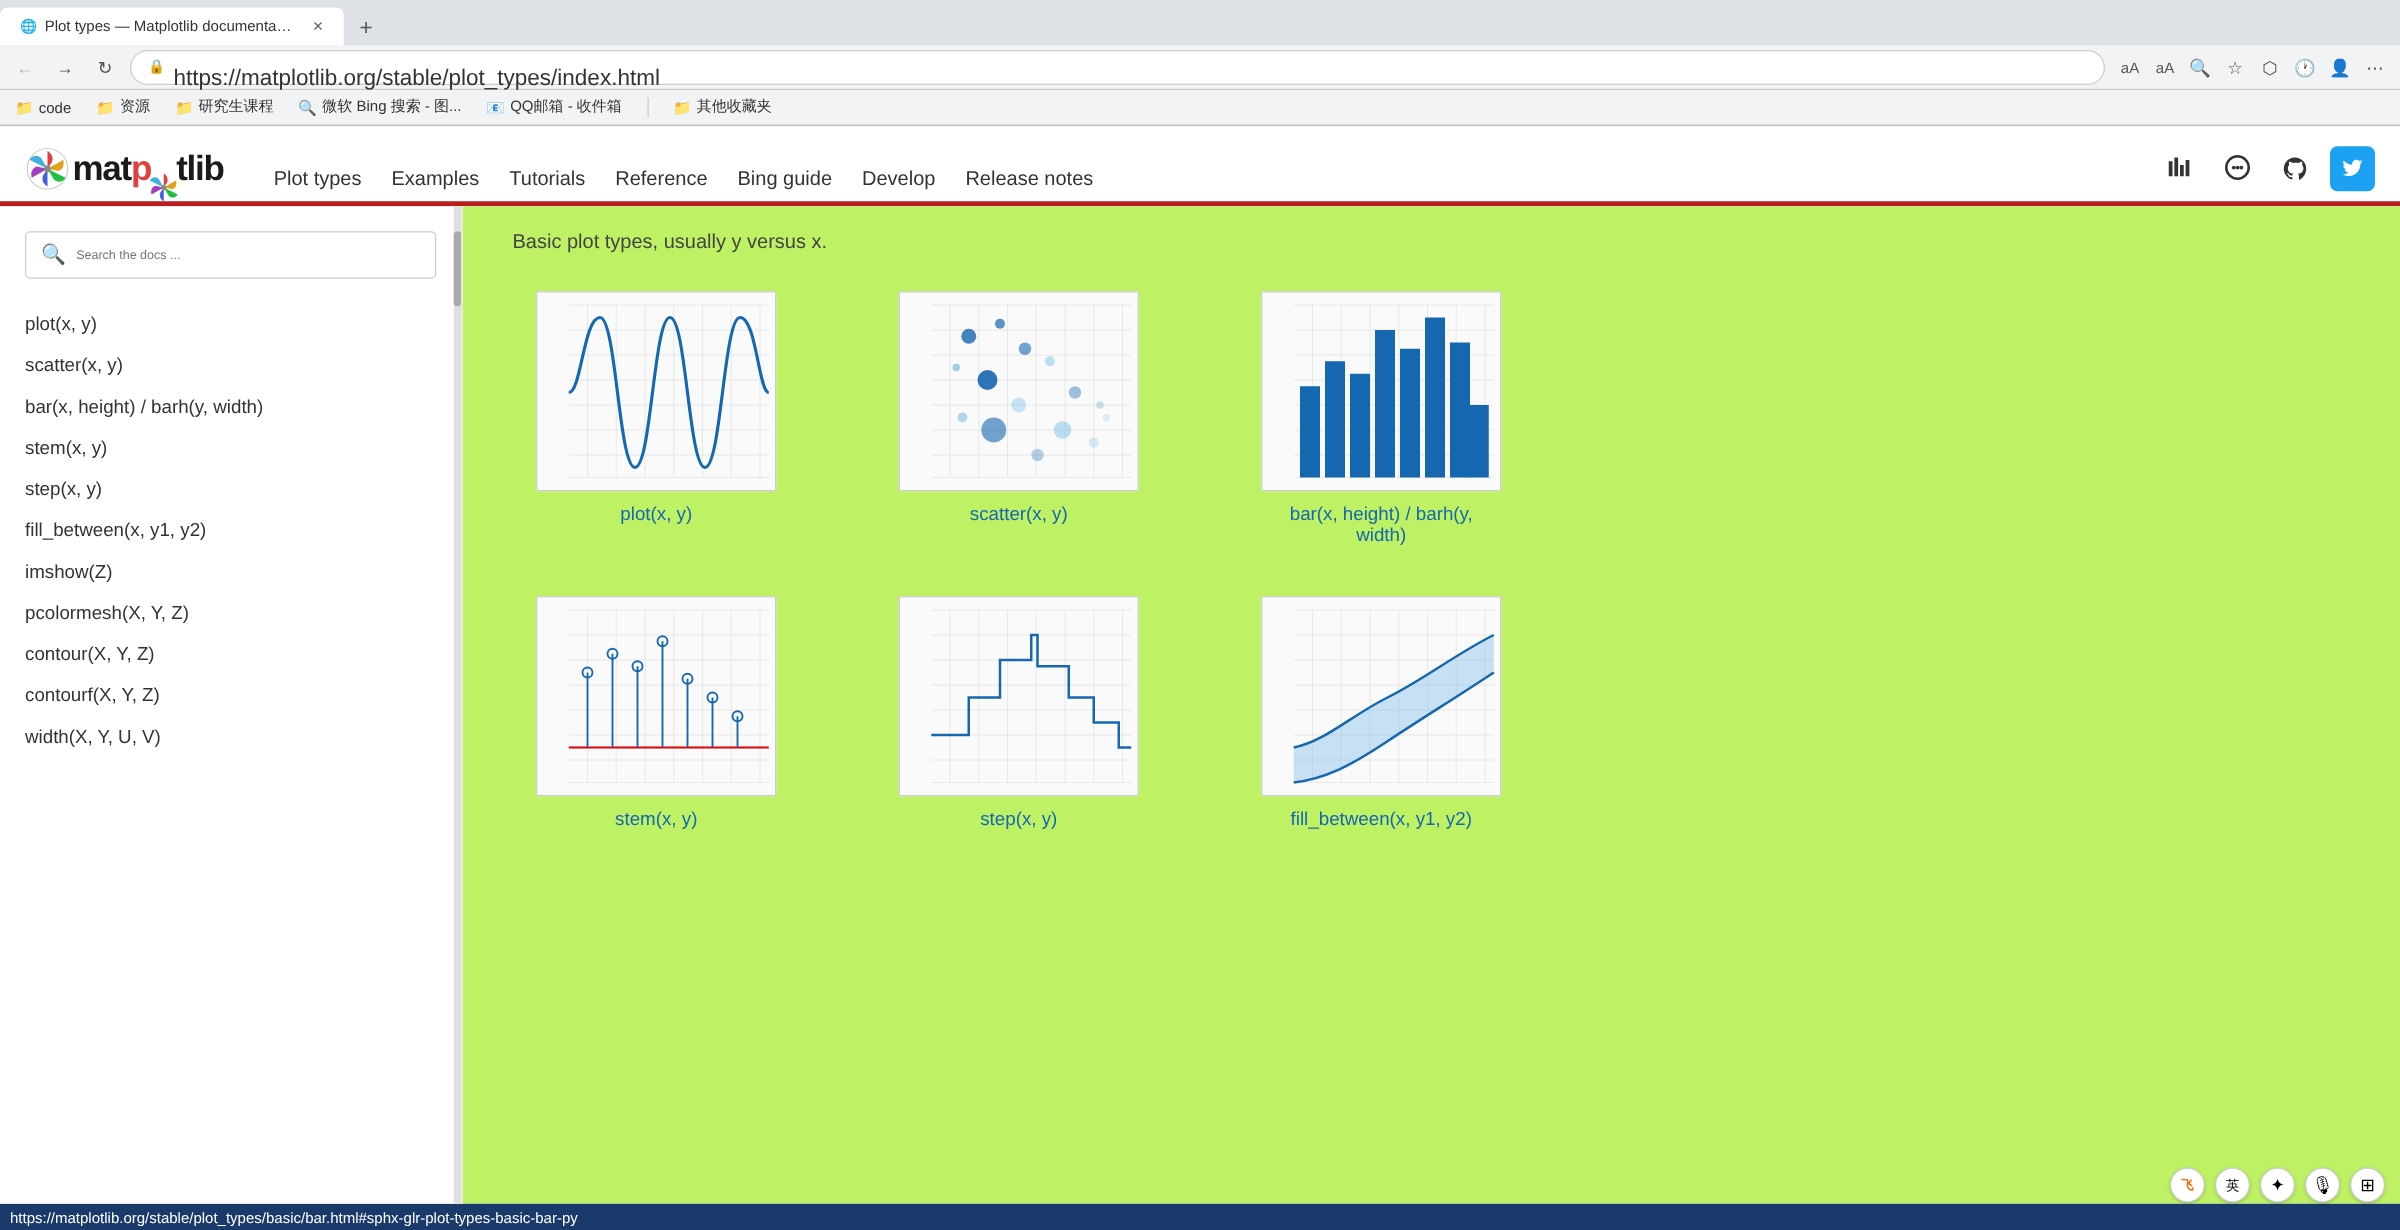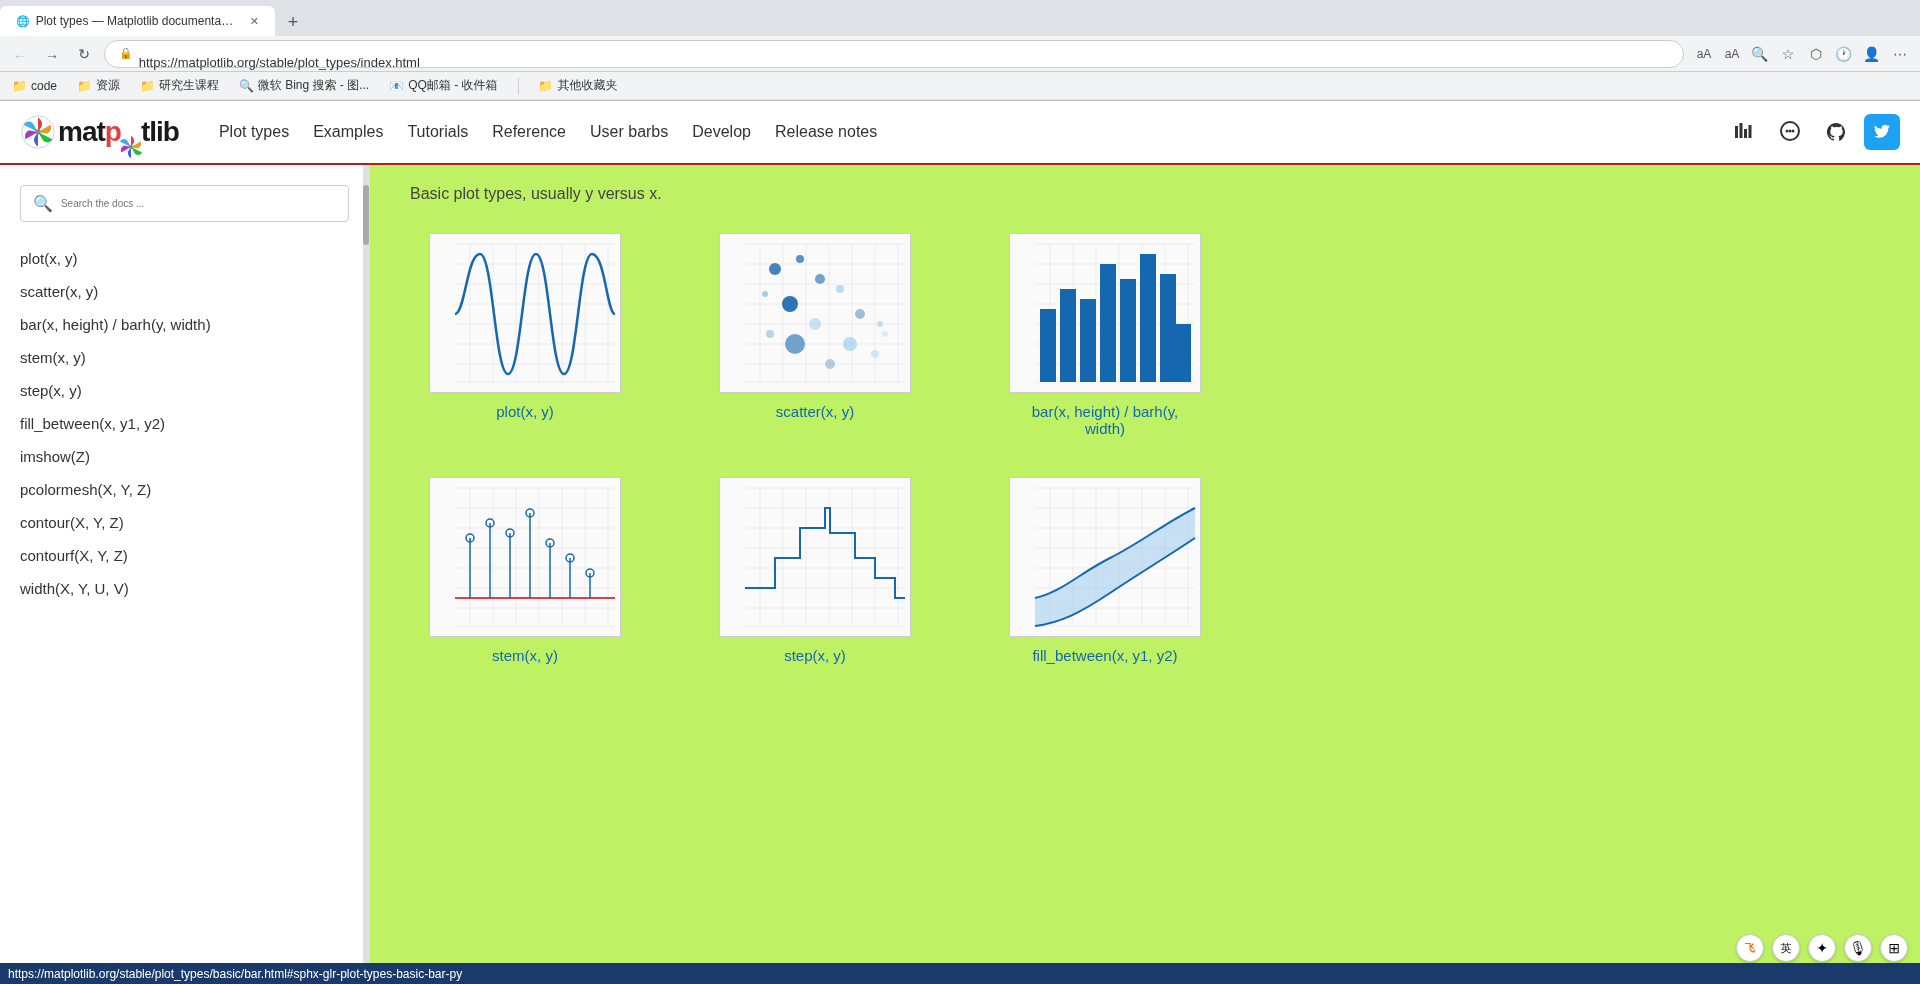--- a/index.html
+++ b/index.html
@@ -94,23 +94,23 @@
     .page-wrapper {
       display: flex;
       flex-direction: column;
       height: calc(984px - 100px);
       overflow: hidden;
     }
 
     
     .site-header {
       display: flex;
-      align-items: center;
+      align-items: flex-end;
       padding: 8px 20px;
-      border-bottom: 2px solid #b91c1c;
+      border-bottom: 4px solid #b91c1c;
       background: #fff;
       height: 64px;
     }
     .logo {
       display: flex;
       align-items: center;
       margin-right: 40px;
     }
     .logo-icon {
       width: 36px; height: 36px;
@@ -302,21 +302,21 @@
       <span style="margin-left:8px; cursor:pointer; color:#666; font-size:11px;">✕</span>
     </div>
     <div style="width:28px; height:28px; display:flex; align-items:center; justify-content:center; cursor:pointer; color:#555; font-size:18px; margin-left:4px;">+</div>
   </div>
   <div class="browser-toolbar">
     <button class="browser-btn disabled">←</button>
     <button class="browser-btn">→</button>
     <button class="browser-btn">↻</button>
     <div class="address-bar">
       <span class="address-bar-lock">🔒</span>
-      <span style="font-size:13px; color:#333;margin-top:17px;">https://matplotlib.org/stable/plot_types/index.html</span>
+      <span style="font-size:18px; color:#333;margin-top:17px;">https://matplotlib.org/stable/plot_types/index.html</span>
     </div>
     <div class="browser-actions">
       <button class="browser-btn" style="font-size:12px;">aA</button>
       <button class="browser-btn" style="font-size:12px;">aA</button>
       <button class="browser-btn">🔍</button>
       <button class="browser-btn">☆</button>
       <button class="browser-btn">⬡</button>
       <button class="browser-btn">🕐</button>
       <button class="browser-btn">👤</button>
       <button class="browser-btn">⋯</button>
@@ -375,21 +375,21 @@
               <path d="M20 20 L6 28 Q4 21 10 18 Z" fill="#a040c0"></path>
               <path d="M20 20 L4 12 Q8 6 14 10 Z" fill="#40b0e0"></path>
               <circle cx="20" cy="20" r="3" fill="#888"></circle>
             </svg></span>tlib</span>
     </div>
     <nav class="nav-links">
       <a class="nav-link">Plot types</a>
       <a class="nav-link">Examples</a>
       <a class="nav-link">Tutorials</a>
       <a class="nav-link">Reference</a>
-      <a class="nav-link">User barbs</a>
+      <a class="nav-link">Bing guide</a>
       <a class="nav-link">Develop</a>
       <a class="nav-link">Release notes</a>
     </nav>
     <div class="nav-icons">
 
       <button class="nav-icon-btn">
         <svg width="20" height="20" viewBox="0 0 20 20">
           <rect x="1" y="4" width="3" height="12" fill="#333"></rect>
           <rect x="5.5" y="1" width="3" height="15" fill="#333"></rect>
           <rect x="10" y="7" width="3" height="9" fill="#333"></rect>

